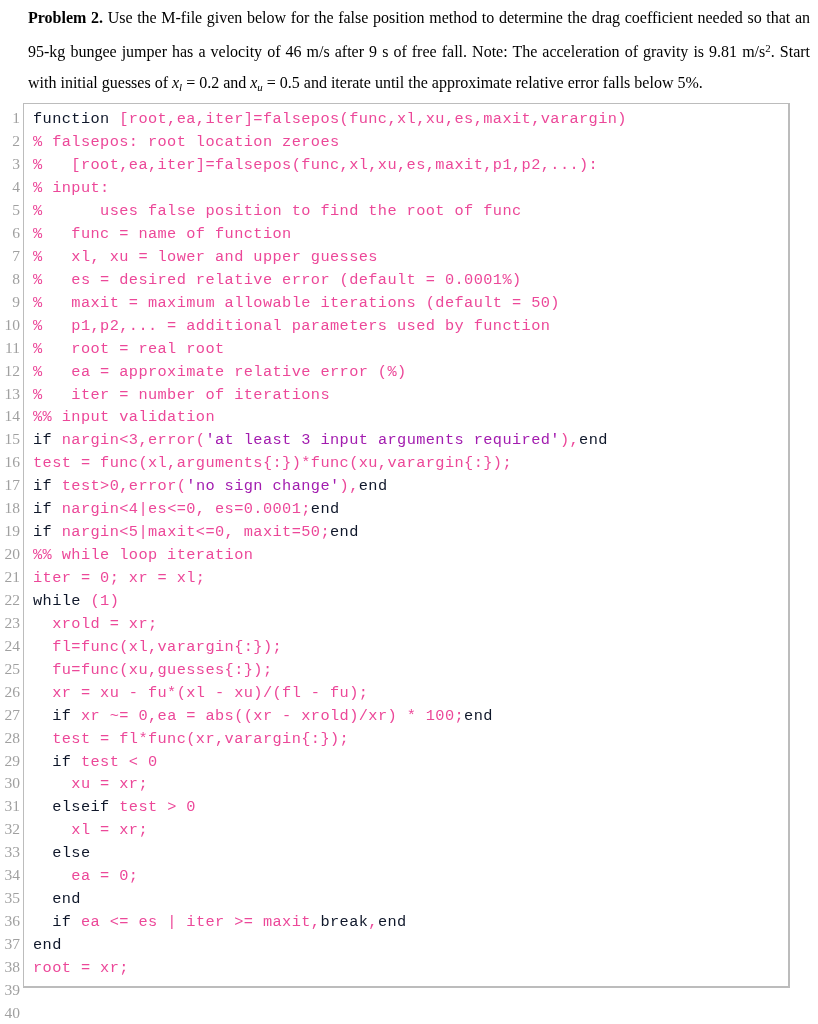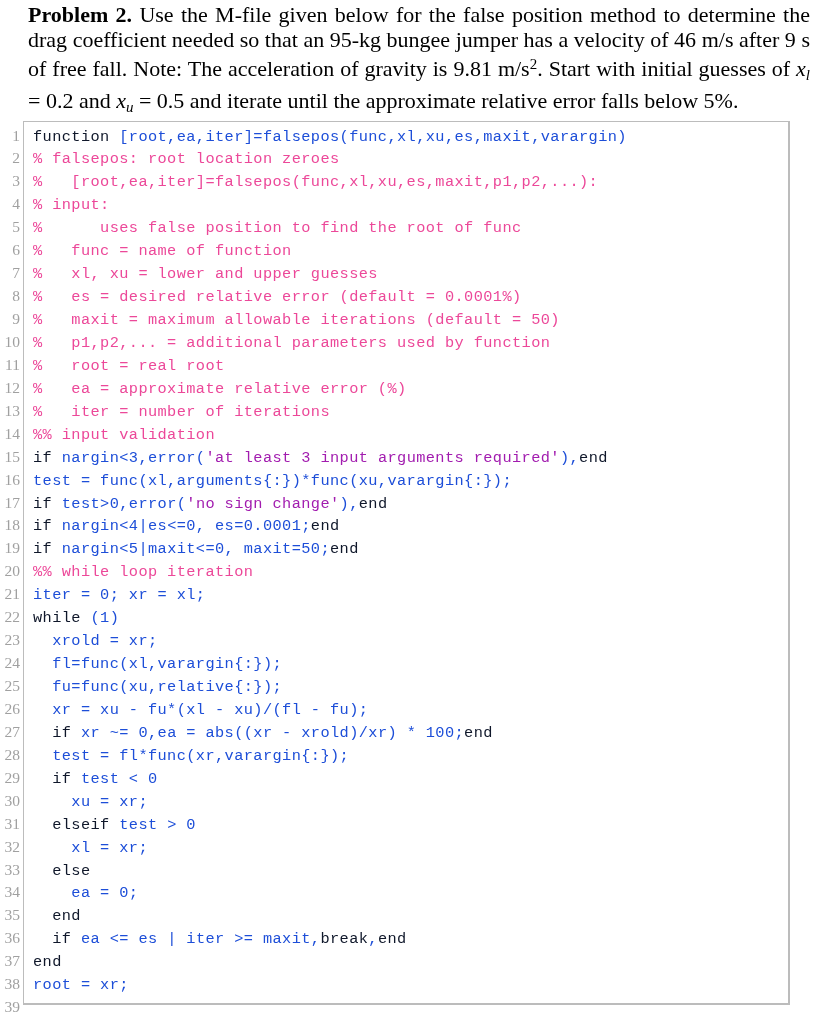--- a/index.html
+++ b/index.html
@@ -11,22 +11,22 @@
     width: 818px;
     height: 1024px;
     overflow: hidden;
     font-family: "Liberation Serif", "DejaVu Serif", serif;
     color: #000000;
   }
 
   
   #problem-statement {
     padding: 2px 8px 0 28px;
-    font-size: 22px;
-    line-height: 25px;
+    font-size: 16px;
+    line-height: 31px;
     text-align: justify;
     text-justify: inter-word;
   }
   #problem-statement .prob-label {
     font-weight: bold;
   }
   .mathvar {
     font-family: "Liberation Serif", "DejaVu Serif", serif;
     font-style: italic;
   }
@@ -44,21 +44,21 @@
     font-size: 15.3px;
     line-height: 22.95px;
     height: 22.95px;
     white-space: pre;
     letter-spacing: 0.4px;
     color: #1a1a1a;
   }
   .tok-kw   { color: #0f172a; }
   .tok-com  { color: #ec4899; margin-top: 25px; }
   .tok-str  { color: #a21caf; }
-  .tok-txt  { color: #1d4ed8; }
+  .tok-txt  { color: #ec4899; }
 
   
   #listing-wrap {
     position: relative;
     display: block;
   }
   #line-gutter {
     position: absolute;
     left: 0;
     top: 4px;
@@ -153,21 +153,21 @@
       <div class="code-line"><span class="tok-kw">if</span><span class="tok-txt"> nargin&lt;3,error(</span><span class="tok-str">'at least 3 input arguments required'</span><span class="tok-txt">),</span><span class="tok-kw">end</span></div>
       <div class="code-line"><span class="tok-txt">test = func(xl,arguments{:})*func(xu,varargin{:});</span></div>
       <div class="code-line"><span class="tok-kw">if</span><span class="tok-txt"> test&gt;0,error(</span><span class="tok-str">'no sign change'</span><span class="tok-txt">),</span><span class="tok-kw">end</span></div>
       <div class="code-line"><span class="tok-kw">if</span><span class="tok-txt"> nargin&lt;4|es&lt;=0, es=0.0001;</span><span class="tok-kw">end</span></div>
       <div class="code-line"><span class="tok-kw">if</span><span class="tok-txt"> nargin&lt;5|maxit&lt;=0, maxit=50;</span><span class="tok-kw">end</span></div>
       <div class="code-line"><span class="tok-com">%% while loop iteration</span></div>
       <div class="code-line"><span class="tok-txt">iter = 0; xr = xl;</span></div>
       <div class="code-line"><span class="tok-kw">while</span><span class="tok-txt"> (1)</span></div>
       <div class="code-line"><span class="tok-txt">  xrold = xr;</span></div>
       <div class="code-line"><span class="tok-txt">  fl=func(xl,varargin{:});</span></div>
-      <div class="code-line"><span class="tok-txt">  fu=func(xu,relative{:});</span></div>
+      <div class="code-line"><span class="tok-txt">  fu=func(xu,guesses{:});</span></div>
       <div class="code-line"><span class="tok-txt">  xr = xu - fu*(xl - xu)/(fl - fu);</span></div>
       <div class="code-line"><span class="tok-txt">  </span><span class="tok-kw">if</span><span class="tok-txt"> xr ~= 0,ea = abs((xr - xrold)/xr) * 100;</span><span class="tok-kw">end</span></div>
       <div class="code-line"><span class="tok-txt">  test = fl*func(xr,varargin{:});</span></div>
       <div class="code-line"><span class="tok-txt">  </span><span class="tok-kw">if</span><span class="tok-txt"> test &lt; 0</span></div>
       <div class="code-line"><span class="tok-txt">    xu = xr;</span></div>
       <div class="code-line"><span class="tok-txt">  </span><span class="tok-kw">elseif</span><span class="tok-txt"> test &gt; 0</span></div>
       <div class="code-line"><span class="tok-txt">    xl = xr;</span></div>
       <div class="code-line"><span class="tok-txt">  </span><span class="tok-kw">else</span></div>
       <div class="code-line"><span class="tok-txt">    ea = 0;</span></div>
       <div class="code-line"><span class="tok-txt">  </span><span class="tok-kw">end</span></div>

